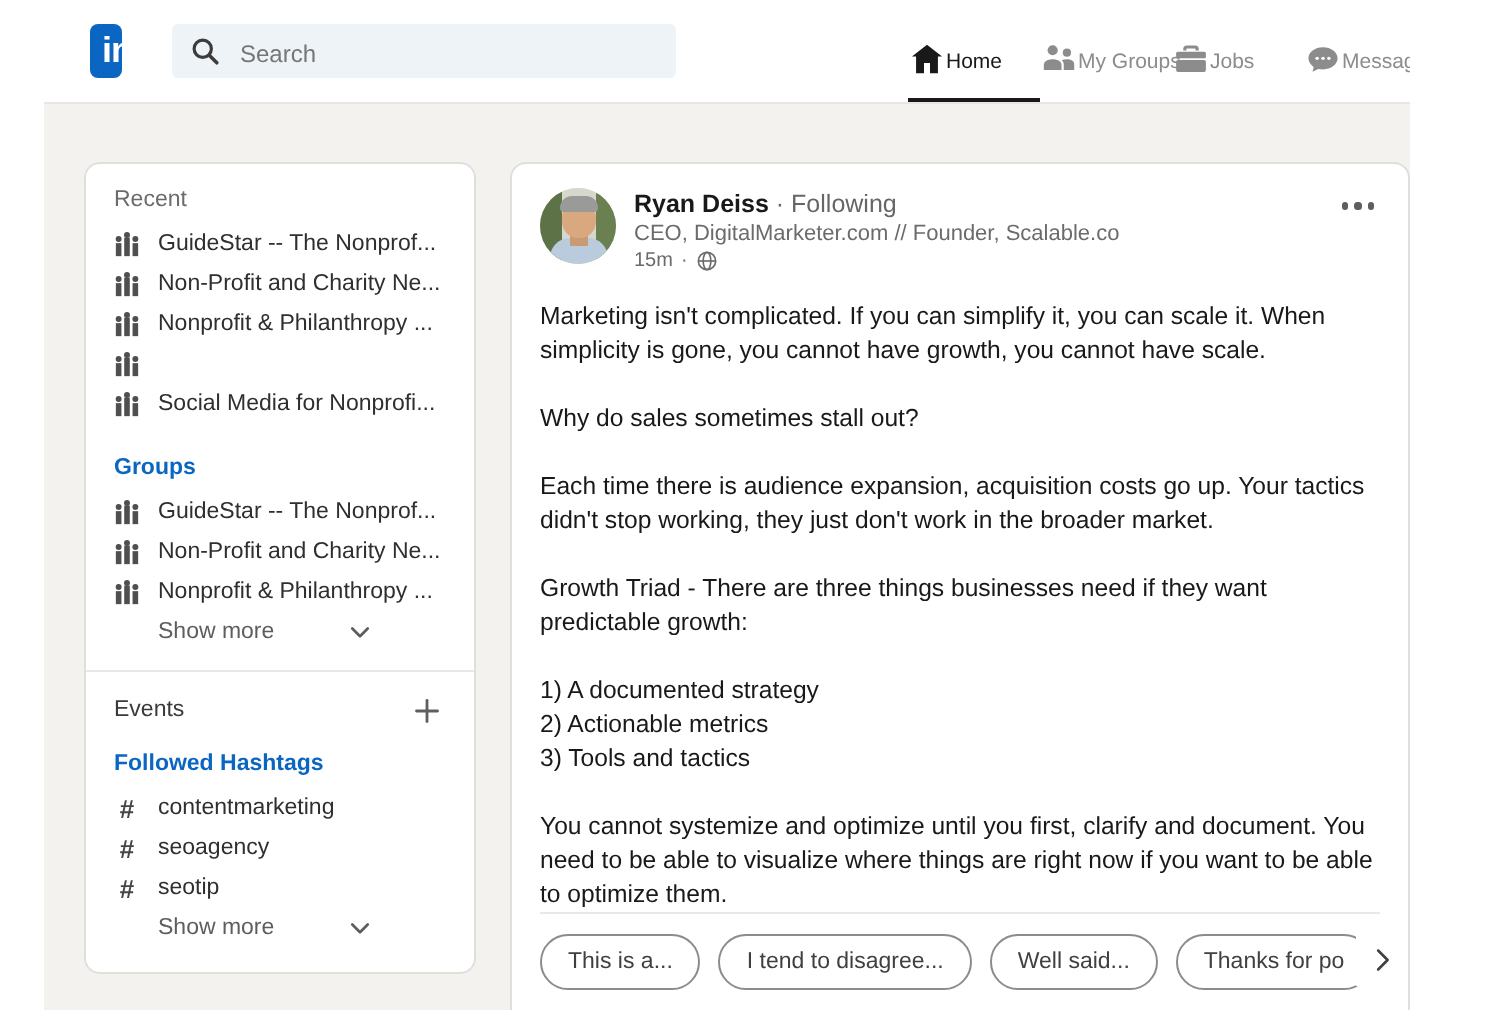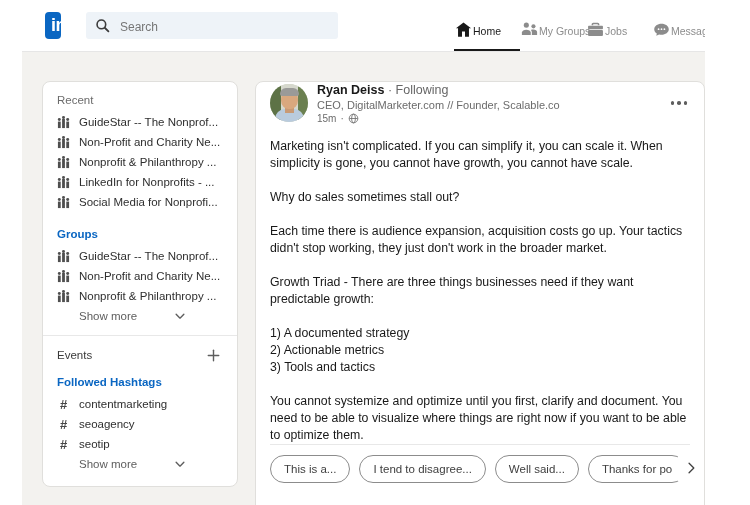--- a/index.html
+++ b/index.html
@@ -225,23 +225,22 @@
     width: 450px;
     height: 440px;
     background: #ffffff;
     border: 1px solid #e0dfdc;
     border-radius: 8px;
     box-sizing: border-box;
     overflow: hidden;
   }
   #post-header {
     position: relative;
-    padding: 0 14px 0 14px;
-    display: flex;
-    align-items: center;
+    padding: 12px 14px 0 14px;
+    display: flex;
   }
   #avatar {
     width: 38px; height: 38px;
     border-radius: 50%;
     flex: 0 0 38px;
     overflow: hidden;
     position: relative;
     background: #cfd6c4;
   }
   #avatar .bg-l { position: absolute; left: 0; top: 0; width: 11px; height: 38px; background: #5d7246; }
@@ -493,21 +492,20 @@
         <span class="r-ico">
           <svg viewBox="0 0 14 14" width="13" height="13" fill="currentColor" aria-hidden="true">
             <rect x="1" y="6" width="3" height="7"></rect>
               <rect x="5.5" y="3" width="3" height="10"></rect>
               <rect x="10" y="6" width="3" height="7"></rect>
             <circle cx="2.5" cy="3.8" r="1.6"></circle>
               <circle cx="7" cy="1.6" r="1.6"></circle>
               <circle cx="11.5" cy="3.8" r="1.6"></circle>
           </svg>
         </span>
-        <span class="r-label">LinkedIn for Nonprofits - ...</span>
       </div>
       <div class="rail-row">
         <span class="r-ico">
           <svg viewBox="0 0 14 14" width="13" height="13" fill="currentColor" aria-hidden="true">
             <rect x="1" y="6" width="3" height="7"></rect>
               <rect x="5.5" y="3" width="3" height="10"></rect>
               <rect x="10" y="6" width="3" height="7"></rect>
             <circle cx="2.5" cy="3.8" r="1.6"></circle>
               <circle cx="7" cy="1.6" r="1.6"></circle>
               <circle cx="11.5" cy="3.8" r="1.6"></circle>

